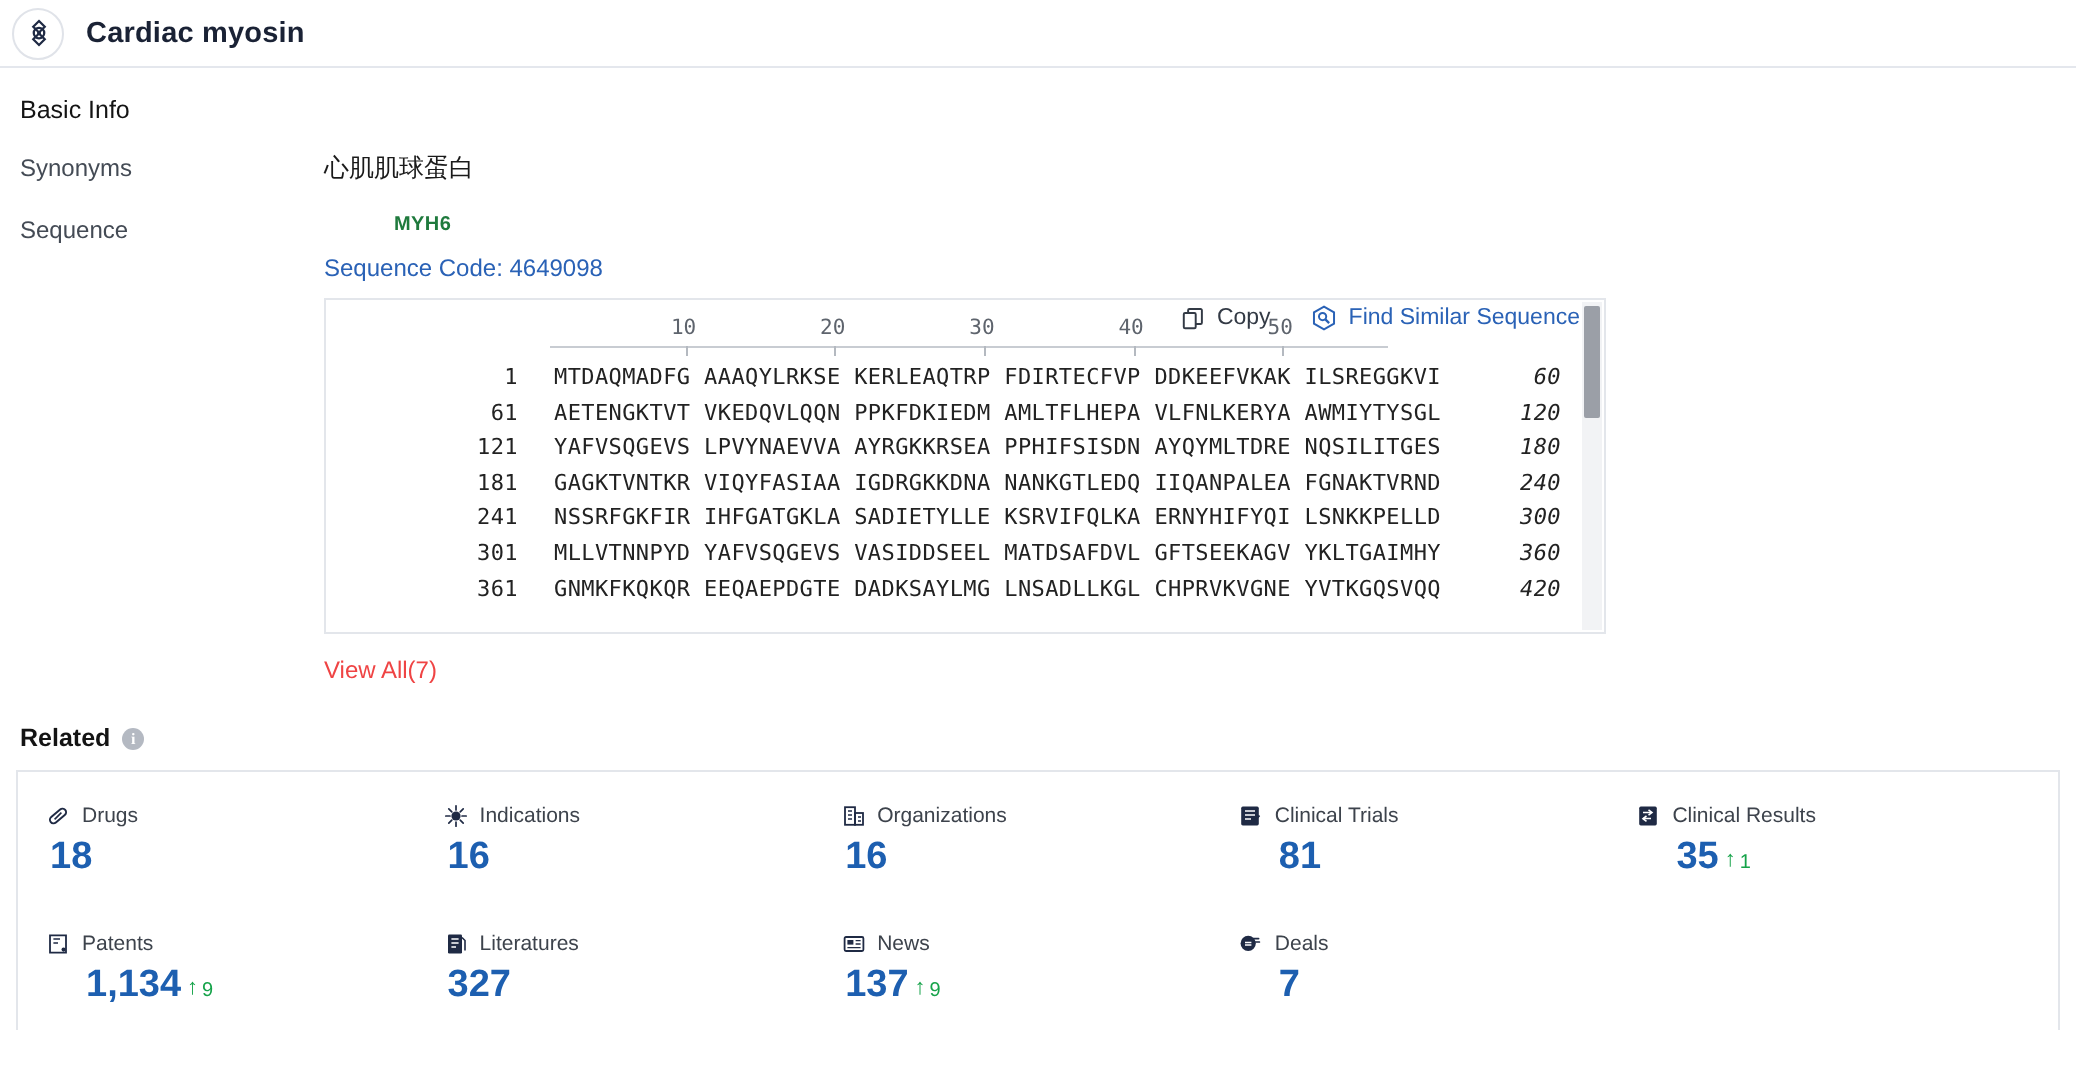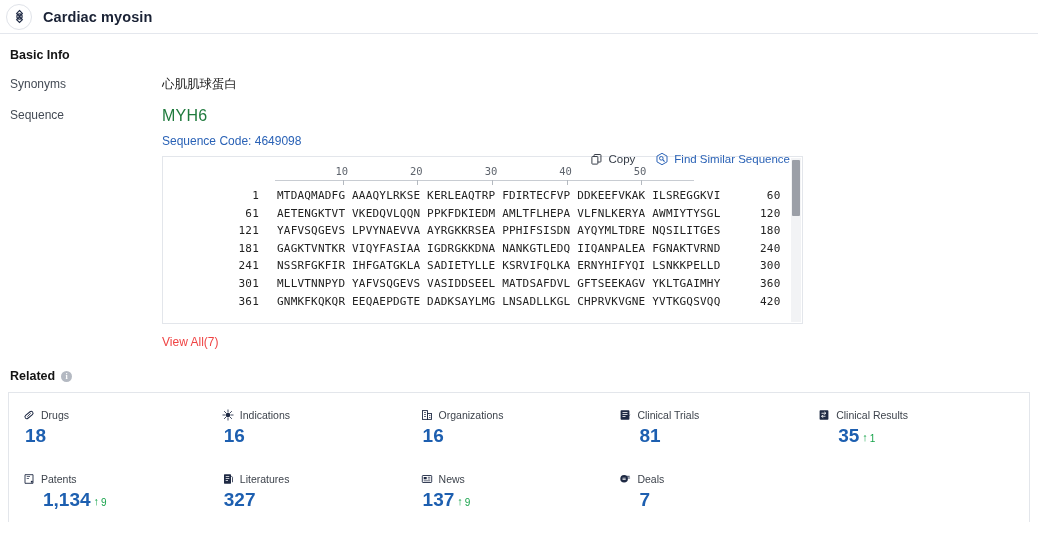--- a/index.html
+++ b/index.html
@@ -35,43 +35,44 @@
     margin-left: 11px;
     letter-spacing: .1px;
   }
 
   
   .section {
     padding: 0 10px;
   }
   .section-title {
     font-size: 12.5px;
-    font-weight: bold;
+    font-weight: normal;
     color: #141414;
     padding: 14px 0 0 0;
   }
   .info-row {
     display: flex;
     margin-top: 14px;
   }
   .info-label {
     width: 152px;
     flex: 0 0 152px;
     font-size: 12px;
     color: #444b55;
     padding-top: 1px;
   }
   .info-value { flex: 1 1 auto; font-size: 12px; }
   .cn-text { font-size: 12.5px; color: #1a1a1a; }
 
   .gene-name {
-    font-size: 16px;
-    font-weight: normal;
+    font-size: 10px;
+    font-weight: bold;
     color: #1f7a3d;
     letter-spacing: .2px;
+    margin-left: 35px;
   }
   .seq-code {
     font-size: 12px;
     color: #2a62b6;
     margin-top: 9px;
   }
 
   .seq-actions {
     position: absolute;
     right: 248px;
@@ -141,20 +142,21 @@
     display: inline-block;
     width: 96px;
     text-align: right;
     padding-right: 0;
   }
   .seq-body { display: inline-block; padding-left: 18px; }
   .seq-end {
     display: inline-block;
     width: 60px;
     text-align: right;
+    font-style: italic;
   }
 
   .seq-scrollbar {
     position: absolute;
     top: 1px; right: 1px;
     width: 10px; bottom: 1px;
     background: #f2f3f5;
   }
   .seq-thumb {
     position: absolute;

